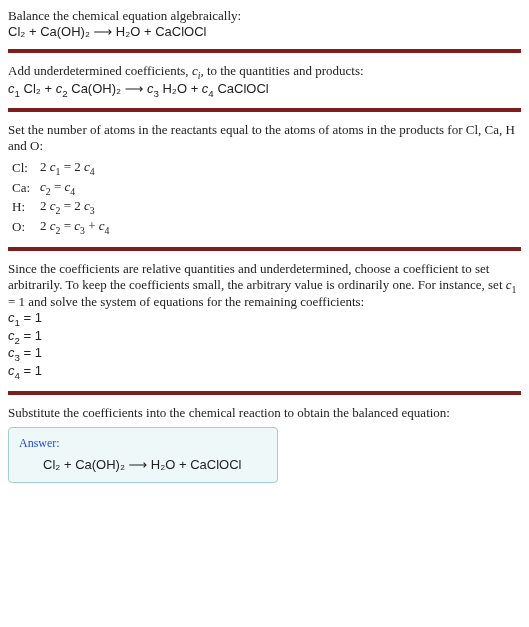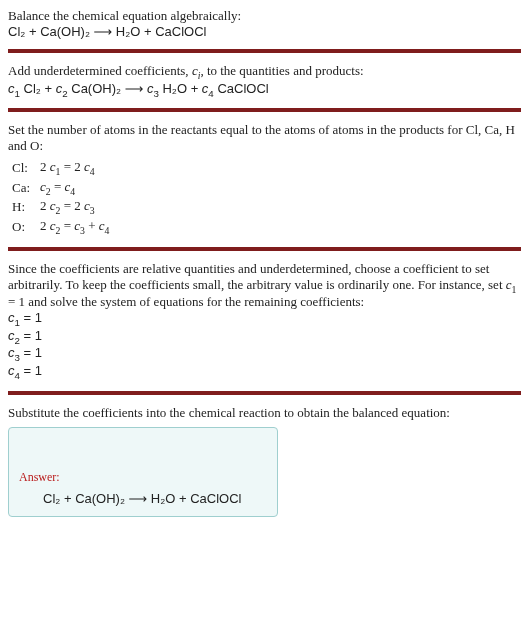--- a/index.html
+++ b/index.html
@@ -46,24 +46,23 @@
   }
   .answer-box {
     background: #eef8f8;
     border: 1px solid #9fcfcf;
     border-radius: 4px;
     padding: 8px 10px 10px 10px;
     width: 270px;
     box-sizing: border-box;
   }
   .answer-label {
-    color: #b91c1c;
+    color: #1d4ed8;
     font-size: 12px;
     margin-bottom: 6px;
-    margin-top: 34px;
   }
   .answer-eq {
     padding-left: 24px;
   }
 </style>
 </head>
 <body>
 
 <div class="section">
   <div>Balance the chemical equation algebraically:</div>

